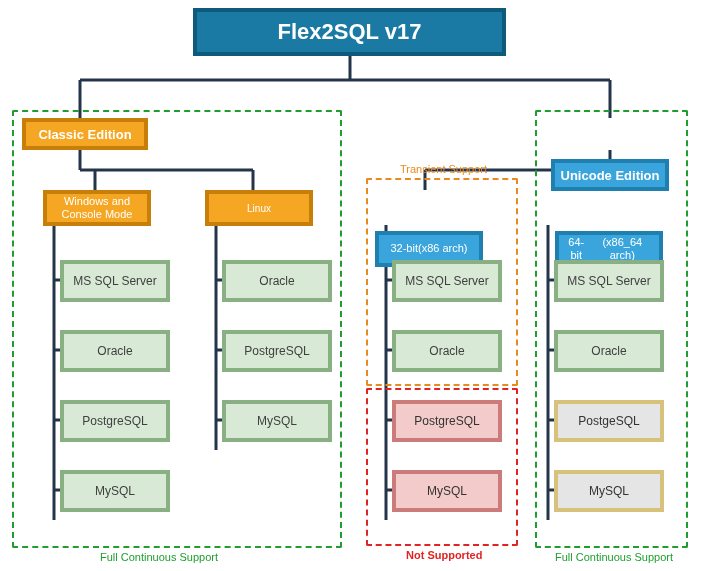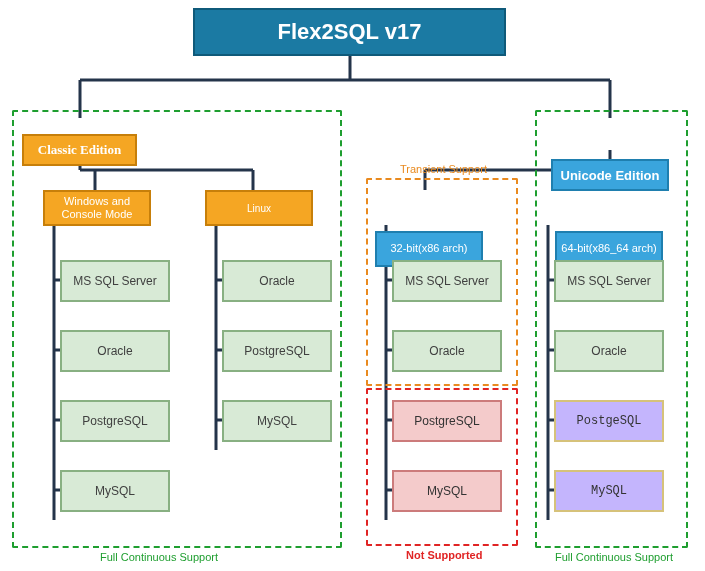--- a/index.html
+++ b/index.html
@@ -11,21 +11,21 @@
     position: relative;
     overflow: hidden;
   }
   .box {
     position: absolute;
     display: flex;
     align-items: center;
     justify-content: center;
     text-align: center;
     font-size: 12px;
-    border: 2px solid #701a75;
+    border: 4px solid #701a75;
     padding: 2px 4px;
   }
   .root {
     background: #1b7aa3;
     color: #fff;
     font-size: 22px;
     font-weight: bold;
     border-color: #0f5a7a;
   }
   .edition {
@@ -40,24 +40,23 @@
     border-color: #88b082;
     color: #404040;
     text-align: center;
   }
   .pink-db {
     background: #f4cbcb;
     border-color: #cc7b7b;
     color: #333;
   }
   .yellow-db {
-    background: #c4b5fd;
+    background: #e5e5e5;
     border-color: #d6c27a;
     color: #333;
-    font-family: Liberation Mono, monospace;
   }
   .zone {
     position: absolute;
     border: 2.5px dashed;
     border-radius: 2px;
     pointer-events: none;
   }
   .zone-label {
     position: absolute;
     font-size: 11px;
@@ -103,21 +102,21 @@
 <div class="zone-label" style="left:555px; top:551px; color:#1e9e2f;">Full Continuous Support</div>
 
 <div class="zone" style="left:366px; top:178px; width:152px; height:208px; border-color:#e98a1f;"></div>
 <div class="zone-label" style="left:400px; top:163px; color:#e98a1f;">Transient Support</div>
 
 <div class="zone" style="left:366px; top:388px; width:152px; height:158px; border-color:#e02424;"></div>
 <div class="zone-label" style="left:406px; top:549px; color:#e02424;font-weight:bold;">Not Supported</div>
 
 <div class="box root" style="left:193px; top:8px; width:313px; height:48px;">Flex2SQL v17</div>
 
-<div class="box edition orange" style="left:22px; top:134px; width:115px; height:32px;font-family:Liberation Serif, serif;">Classic Edition</div>
+<div class="box edition orange" style="left:22px; top:118px; width:126px; height:32px;">Classic Edition</div>
 <div class="box edition blue" style="left:551px; top:118px; width:118px; height:32px;">Unicode Edition</div>
 
 <div class="box orange" style="left:43px; top:190px; width:108px; height:36px; font-size:11px; line-height:1.2;">Windows and Console Mode</div>
 <div class="box orange" style="left:205px; top:190px; width:108px; height:36px; font-size:10px;">Linux</div>
 
 <div class="box blue" style="left:375px; top:190px; width:108px; height:36px; font-size:11px; line-height:1.2;text-align:center;">
   <span>32-bit</span>
     <br>
   <span>(x86 arch)</span>
 </div>

